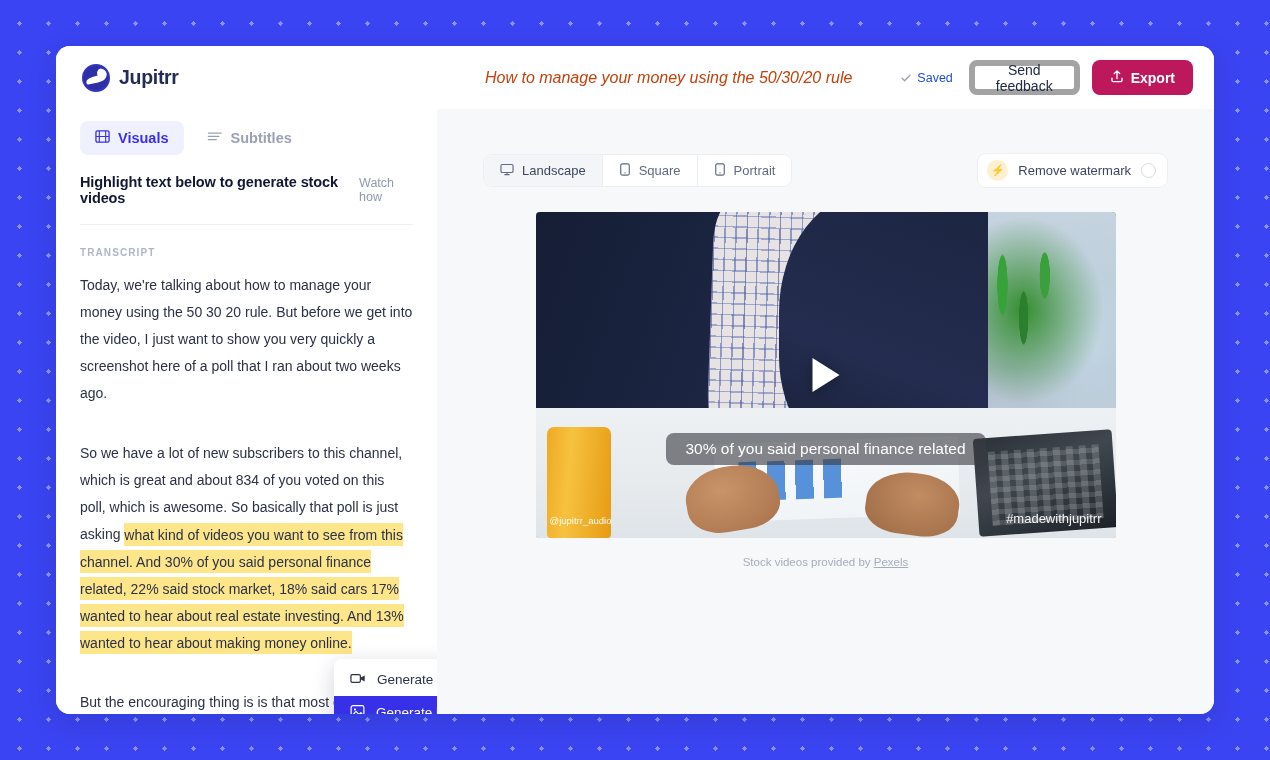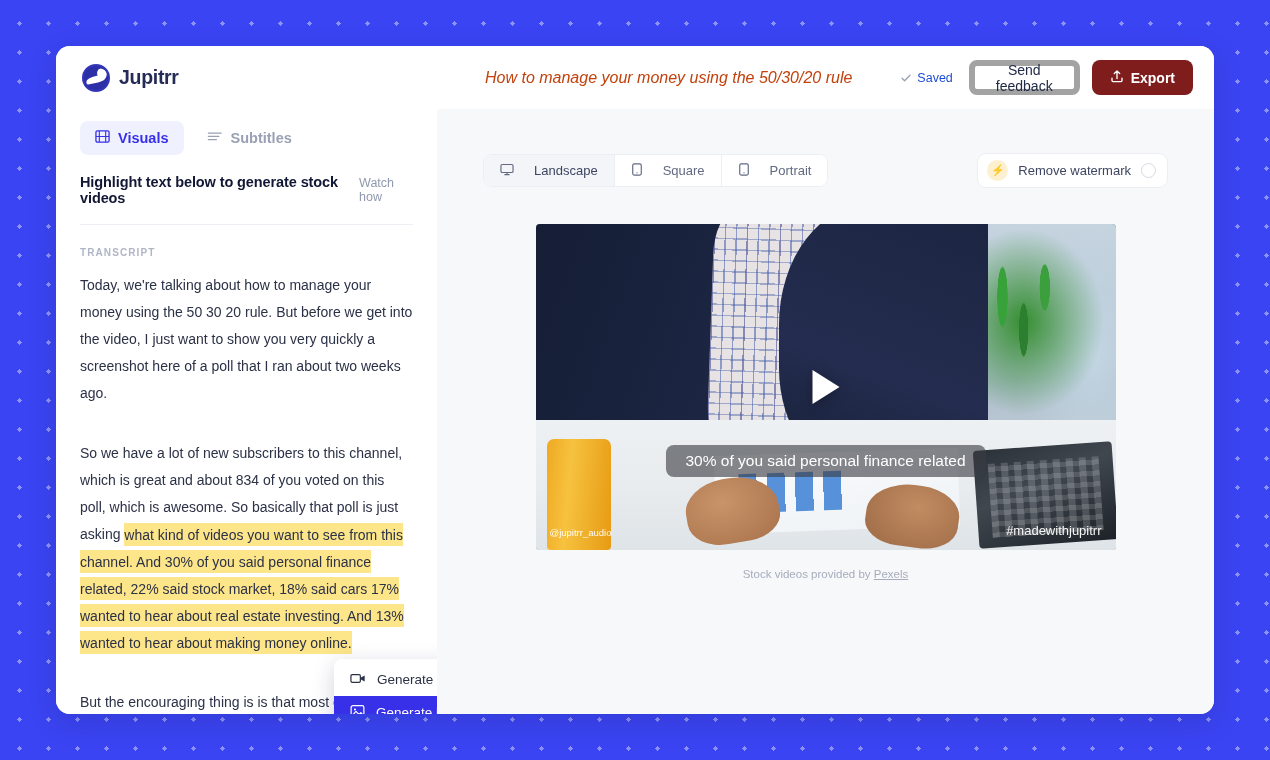--- a/index.html
+++ b/index.html
@@ -121,21 +121,21 @@
     color: #222a47;
     font-family: "Liberation Sans", sans-serif;
     cursor: pointer;
     display:flex; align-items:center;
   }
   .btn-primary {
     height: 35px;
     padding: 0 18px;
     border: none;
     border-radius: 8px;
-    background: #7f1d1d;
+    background: #be185d;
     color: #fff;
     font-size: 14px;
     font-weight: 600;
     font-family: "Liberation Sans", sans-serif;
     cursor: pointer;
     display: flex;
     align-items: center;
     gap: 7px;
   }
 
@@ -265,21 +265,21 @@
     display: flex;
     background: #fff;
     border: 1px solid #ECEEF3;
     border-radius: 9px;
     overflow: hidden;
     height: 33px;
   }
   .seg-item {
     display: flex;
     align-items: center;
-    gap: 20px;
+    gap: 8px;
     padding: 0 16px;
     font-size: 13px;
     color: #626A81;
     cursor: pointer;
     border-right: 1px solid #ECEEF3;
     background: #fff;
   }
   .seg-item:last-child { border-right: none; }
   .seg-item.active { background: #F4F5F9; color: #3D4561; }
 
@@ -304,21 +304,21 @@
   .wm-label { font-size: 13px; color: #3D4561; }
   .wm-toggle {
     width: 15px; height: 15px;
     border-radius: 50%;
     border: 1.5px solid #D6DAE4;
     background: #fff;
   }
 
   
   .video-wrap {
-    margin-top: 36px;
+    margin-top: 24px;
     width: 580px;
     height: 326px;
     border-radius: 4px;
     position: relative;
     overflow: hidden;
     background: #15803d;
   }
   .v-bg {
     position:absolute; inset:0;
     background:

